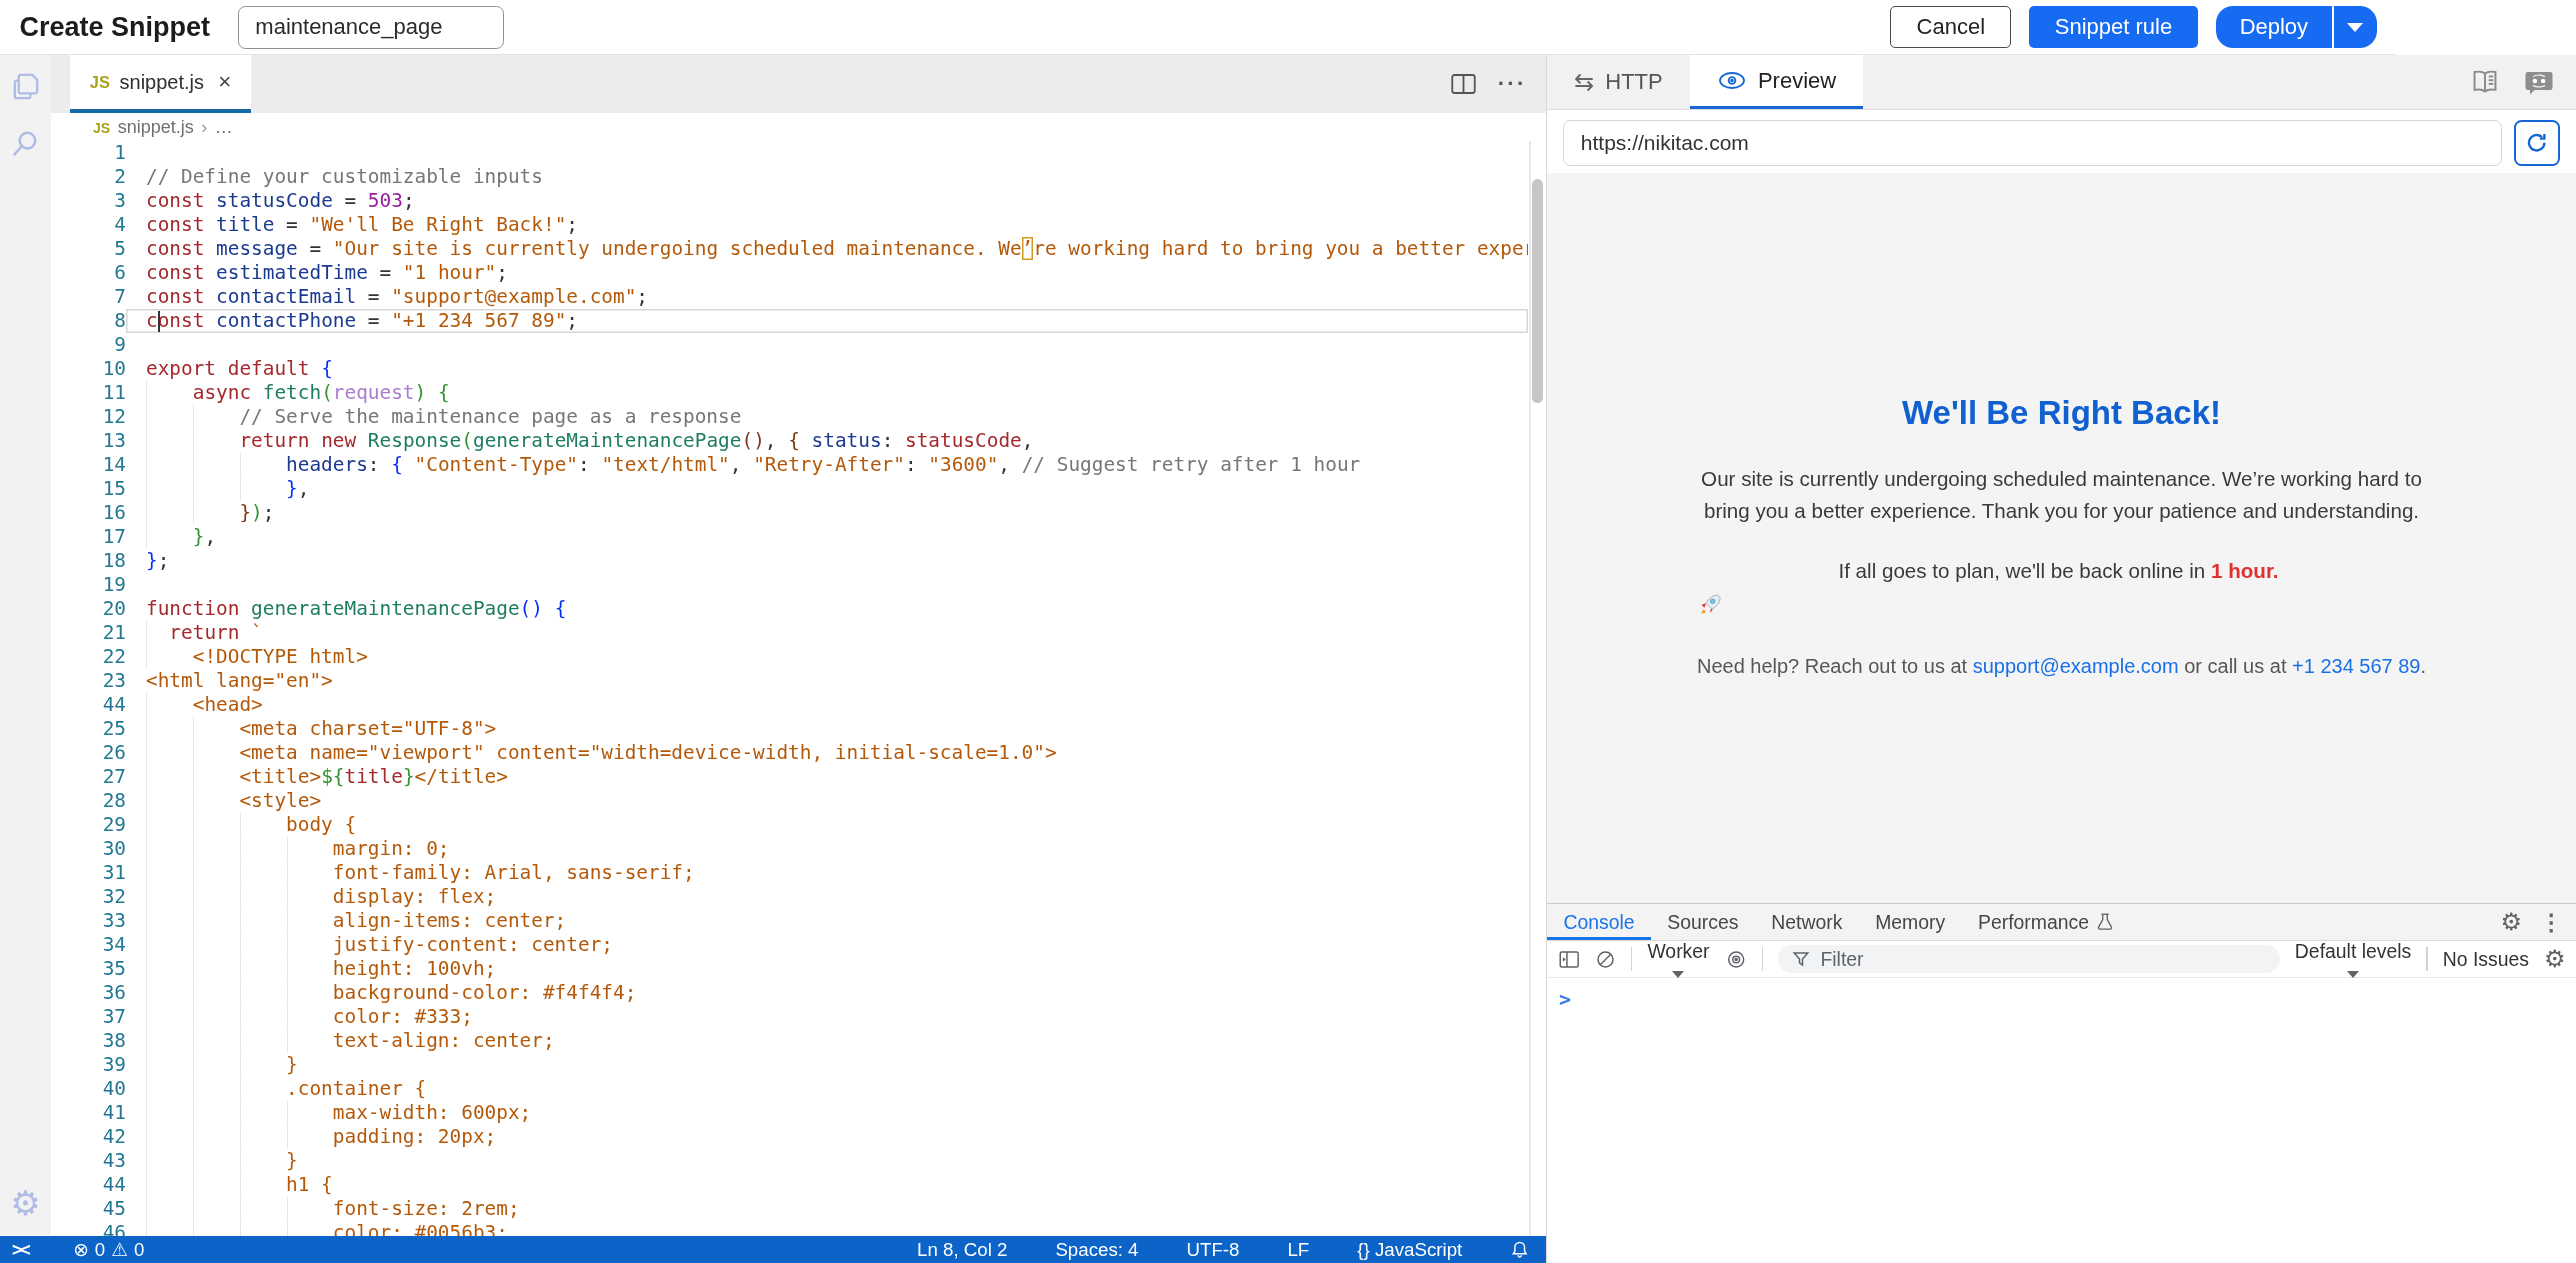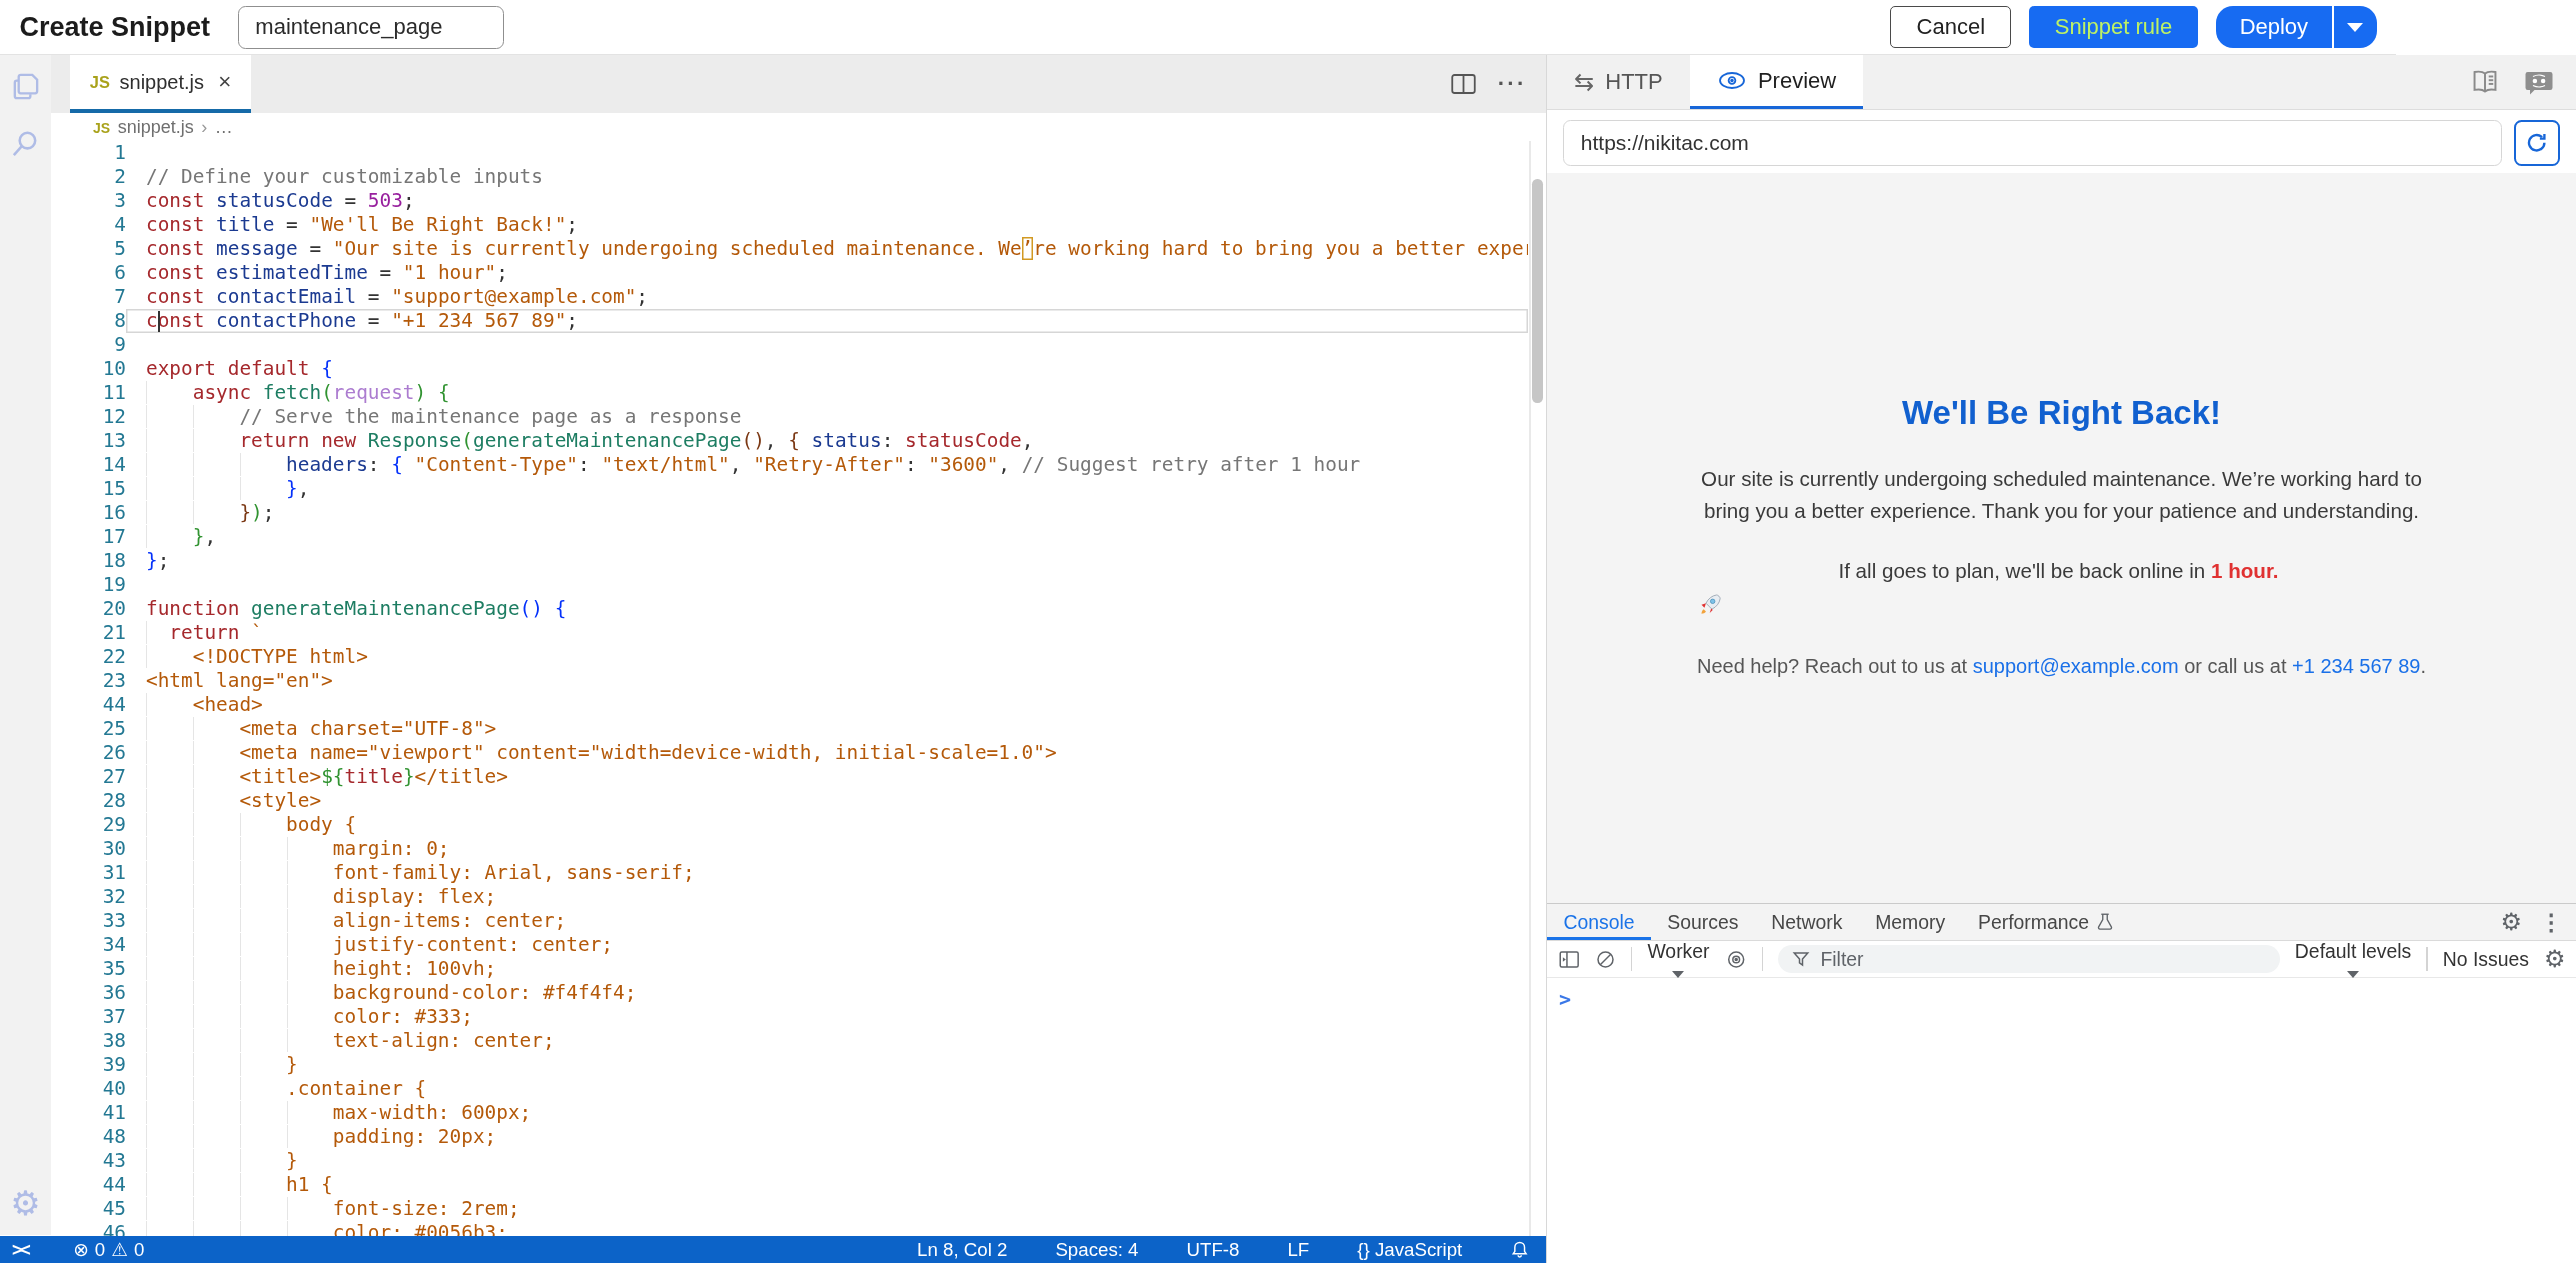--- a/index.html
+++ b/index.html
@@ -11,21 +11,21 @@
   
   .header { position:absolute; left:0; top:0; width:2396px; height:55px; background:#fff;
             border-bottom:1.5px solid #E3E3E3; display:flex; align-items:center; z-index:30; }
   .header h1 { font-size:27px; margin:0 0 0 19.4px; font-weight:bold; color:#1c1c1c; }
   .name-input { margin-left:28px; width:266px; height:43px; border:1.5px solid #8F8F8F; border-radius:7.5px;
                 font-size:22px; color:#2b2b2b; padding:0 16.4px; font-family:"Liberation Sans",sans-serif; background:#fff; }
   .header .spacer { flex:1; }
   .btn { height:42px; border-radius:5px; font-size:22px; display:flex; align-items:center; justify-content:center;
          cursor:pointer; user-select:none; }
   .btn-outline { border:1.9px solid #4a4a4a; background:#fff; color:#222; padding:0 25.4px; margin-right:18px; }
-  .btn-blue { background:#176BF2; color:#bef264; border:none; padding:0 25.4px; margin-right:18px; }
+  .btn-blue { background:#176BF2; color:#ffffff; border:none; padding:0 25.4px; margin-right:18px; }
   .btn-split { display:flex; margin-right:19.4px; border-radius:17px; overflow:hidden; }
   .btn-split .main { background:#176BF2; color:#fff; height:42px; display:flex; align-items:center; padding:0 24px; font-size:22px; }
   .btn-split .sep { width:1.5px; background:rgba(255,255,255,.55); }
   .btn-split .caret { background:#176BF2; width:43px; height:42px; display:flex; align-items:center; justify-content:center; }
   .caret-down { width:0; height:0; border-left:8.2px solid transparent; border-right:8.2px solid transparent; border-top:9.7px solid #fff; }
   
   .activity { position:absolute; left:0; top:55px; width:51px; height:1180px; background:#F2F2F2; z-index:5;
               display:flex; flex-direction:column; align-items:center; padding:15px 0; }
   .activity .icon { margin-bottom:25.4px; }
   .activity .grow { flex:1; }
@@ -212,21 +212,21 @@
       <div class="cl"><span class="g">32</span><span class="cb"><span class="ig">                </span><span class="tk-s">display: flex;</span></span></div>
       <div class="cl"><span class="g">33</span><span class="cb"><span class="ig">                </span><span class="tk-s">align-items: center;</span></span></div>
       <div class="cl"><span class="g">34</span><span class="cb"><span class="ig">                </span><span class="tk-s">justify-content: center;</span></span></div>
       <div class="cl"><span class="g">35</span><span class="cb"><span class="ig">                </span><span class="tk-s">height: 100vh;</span></span></div>
       <div class="cl"><span class="g">36</span><span class="cb"><span class="ig">                </span><span class="tk-s">background-color: #f4f4f4;</span></span></div>
       <div class="cl"><span class="g">37</span><span class="cb"><span class="ig">                </span><span class="tk-s">color: #333;</span></span></div>
       <div class="cl"><span class="g">38</span><span class="cb"><span class="ig">                </span><span class="tk-s">text-align: center;</span></span></div>
       <div class="cl"><span class="g">39</span><span class="cb"><span class="ig">            </span><span class="tk-s">}</span></span></div>
       <div class="cl"><span class="g">40</span><span class="cb"><span class="ig">            </span><span class="tk-s">.container {</span></span></div>
       <div class="cl"><span class="g">41</span><span class="cb"><span class="ig">                </span><span class="tk-s">max-width: 600px;</span></span></div>
-      <div class="cl"><span class="g">48</span><span class="cb"><span class="ig">                </span><span class="tk-s">padding: 20px;</span></span></div>
+      <div class="cl"><span class="g">42</span><span class="cb"><span class="ig">                </span><span class="tk-s">padding: 20px;</span></span></div>
       <div class="cl"><span class="g">43</span><span class="cb"><span class="ig">            </span><span class="tk-s">}</span></span></div>
       <div class="cl"><span class="g">44</span><span class="cb"><span class="ig">            </span><span class="tk-s">h1 {</span></span></div>
       <div class="cl"><span class="g">45</span><span class="cb"><span class="ig">                </span><span class="tk-s">font-size: 2rem;</span></span></div>
       <div class="cl"><span class="g">46</span><span class="cb"><span class="ig">                </span><span class="tk-s">color: #0056b3;</span></span></div>
     </div>
 </div>
 <div class="vscroll-line"></div>
 <div class="vscroll-thumb"></div>
 
 <div class="statusbar">

